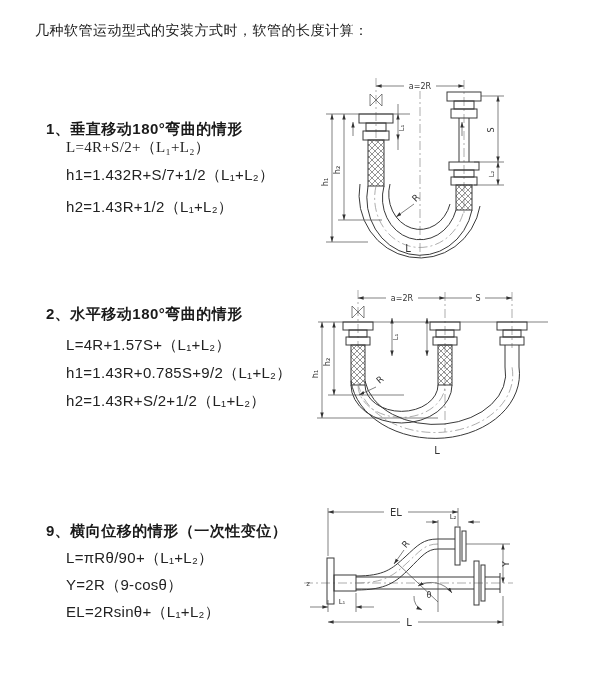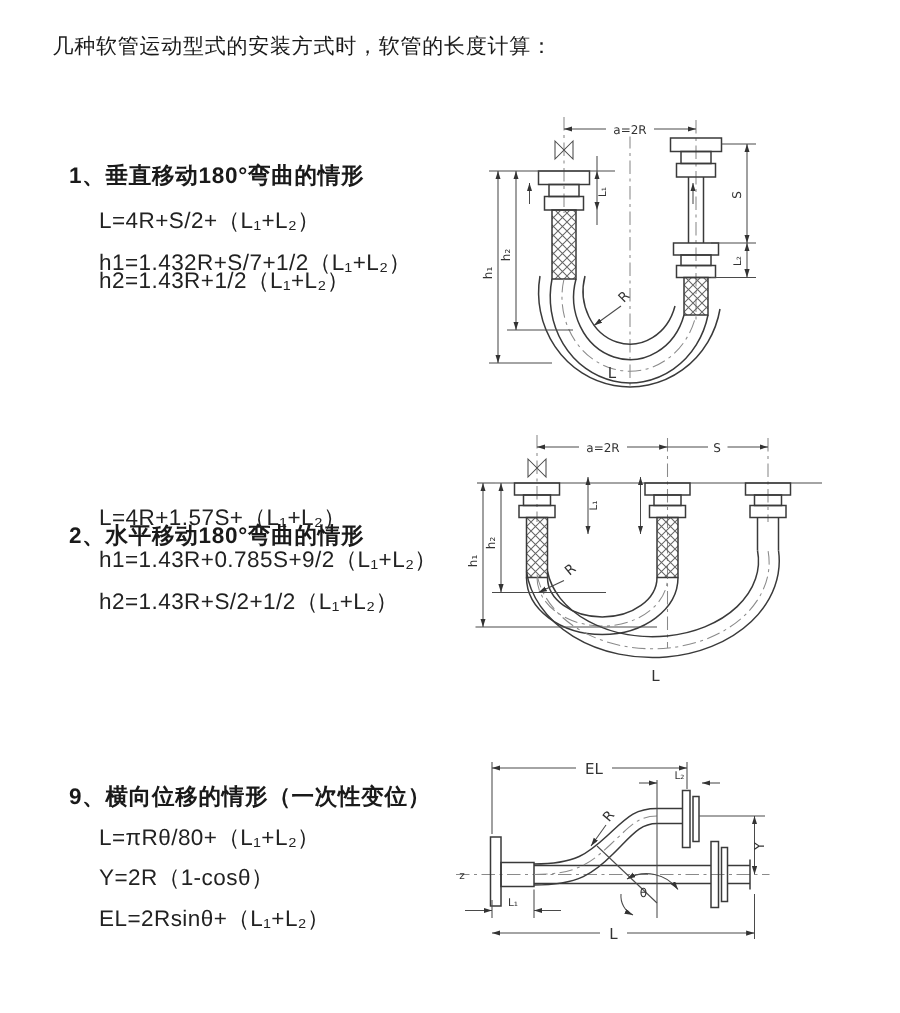--- a/index.html
+++ b/index.html
@@ -6,25 +6,25 @@
   body{
     width:600px;height:675px;background:#ffffff;position:relative;overflow:hidden;
     font-family:"Liberation Sans","DejaVu Sans",sans-serif;color:#1c1c1c;
   }
   .abs{position:absolute;}
   #doc-title{
     left:35px;top:22px;font-size:14px;font-weight:400;letter-spacing:0.5px;color:#1a1a1a;
   }
   .sec-heading{font-size:15px;font-weight:600;color:#1a1a1a;letter-spacing:0.5px;}
   .formula{font-size:15px;font-weight:500;color:#222;letter-spacing:0.3px;}
-  #h1-1{left:46px;top:108px;}
-  #f1-1{left:66px;top:138px;}
+  #h1-1{left:46px;top:120px;}
+  #f1-1{left:66px;top:138px;font-family:Liberation Serif, serif;}
   #f1-2{left:66px;top:166px;}
-  #f1-3{left:66px;top:178px;text-align:right;}
-  #h2-1{left:46px;top:305px;margin-top:43px;}
+  #f1-3{left:66px;top:198px;text-align:right;}
+  #h2-1{left:46px;top:305px;}
   #f2-1{left:66px;top:336px;}
   #f2-2{left:66px;top:364px;}
   #f2-3{left:66px;top:392px;text-align:center;}
   #h3-1{left:46px;top:522px;}
   #f3-1{left:66px;top:549px;}
   #f3-2{left:66px;top:576px;}
   #f3-3{left:66px;top:603px;}
   #dgm1{left:312px;top:70px;}
   #dgm2{left:312px;top:282px;}
   #dgm3{left:298px;top:500px;}
@@ -49,22 +49,22 @@
 <div class="abs formula" id="f1-1">L=4R+S/2+（L₁+L₂）</div>
 <div class="abs formula" id="f1-2">h1=1.432R+S/7+1/2（L₁+L₂）</div>
 <div class="abs formula" id="f1-3">h2=1.43R+1/2（L₁+L₂）</div>
 
 <div class="abs sec-heading" id="h2-1">2、水平移动180°弯曲的情形</div>
 <div class="abs formula" id="f2-1">L=4R+1.57S+（L₁+L₂）</div>
 <div class="abs formula" id="f2-2">h1=1.43R+0.785S+9/2（L₁+L₂）</div>
 <div class="abs formula" id="f2-3">h2=1.43R+S/2+1/2（L₁+L₂）</div>
 
 <div class="abs sec-heading" id="h3-1">9、横向位移的情形（一次性变位）</div>
-<div class="abs formula" id="f3-1">L=πRθ/80+（L₁+L₂）</div>
-<div class="abs formula" id="f3-2">Y=2R（1-cosθ）</div>
+<div class="abs formula" id="f3-1">L=πRθ/90+（L₁+L₂）</div>
+<div class="abs formula" id="f3-2">Y=2R（9-cosθ）</div>
 <div class="abs formula" id="f3-3">EL=2Rsinθ+（L₁+L₂）</div>
 
 <svg class="abs" id="dgm1" width="282" height="194" viewBox="0 0 282 194">
   <defs>
     <pattern id="hatch1" width="6" height="6" patternUnits="userSpaceOnUse">
       <path d="M0,0 L6,6 M6,0 L0,6" stroke="#666" stroke-width="0.7"></path>
     </pattern>
     <marker id="ar1e" markerWidth="9" markerHeight="6" refX="8" refY="2.5" orient="auto">
         <path d="M0,0 L8,2.5 L0,5 Z" fill="#333"></path>
       </marker>

